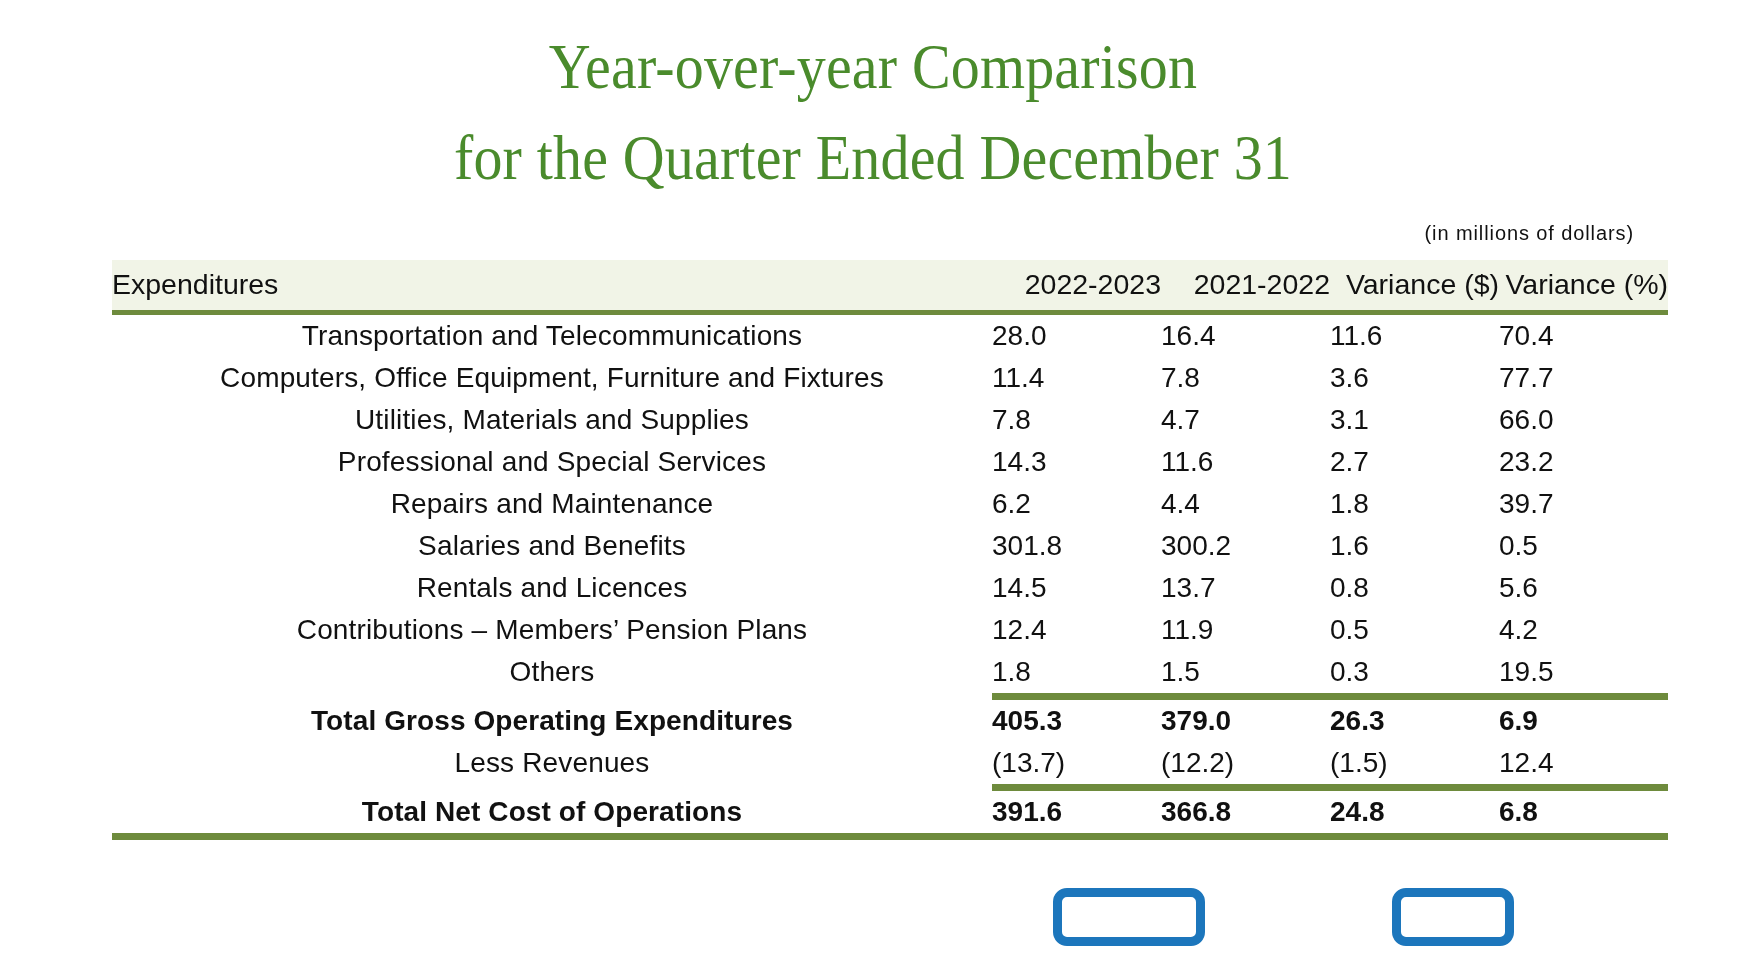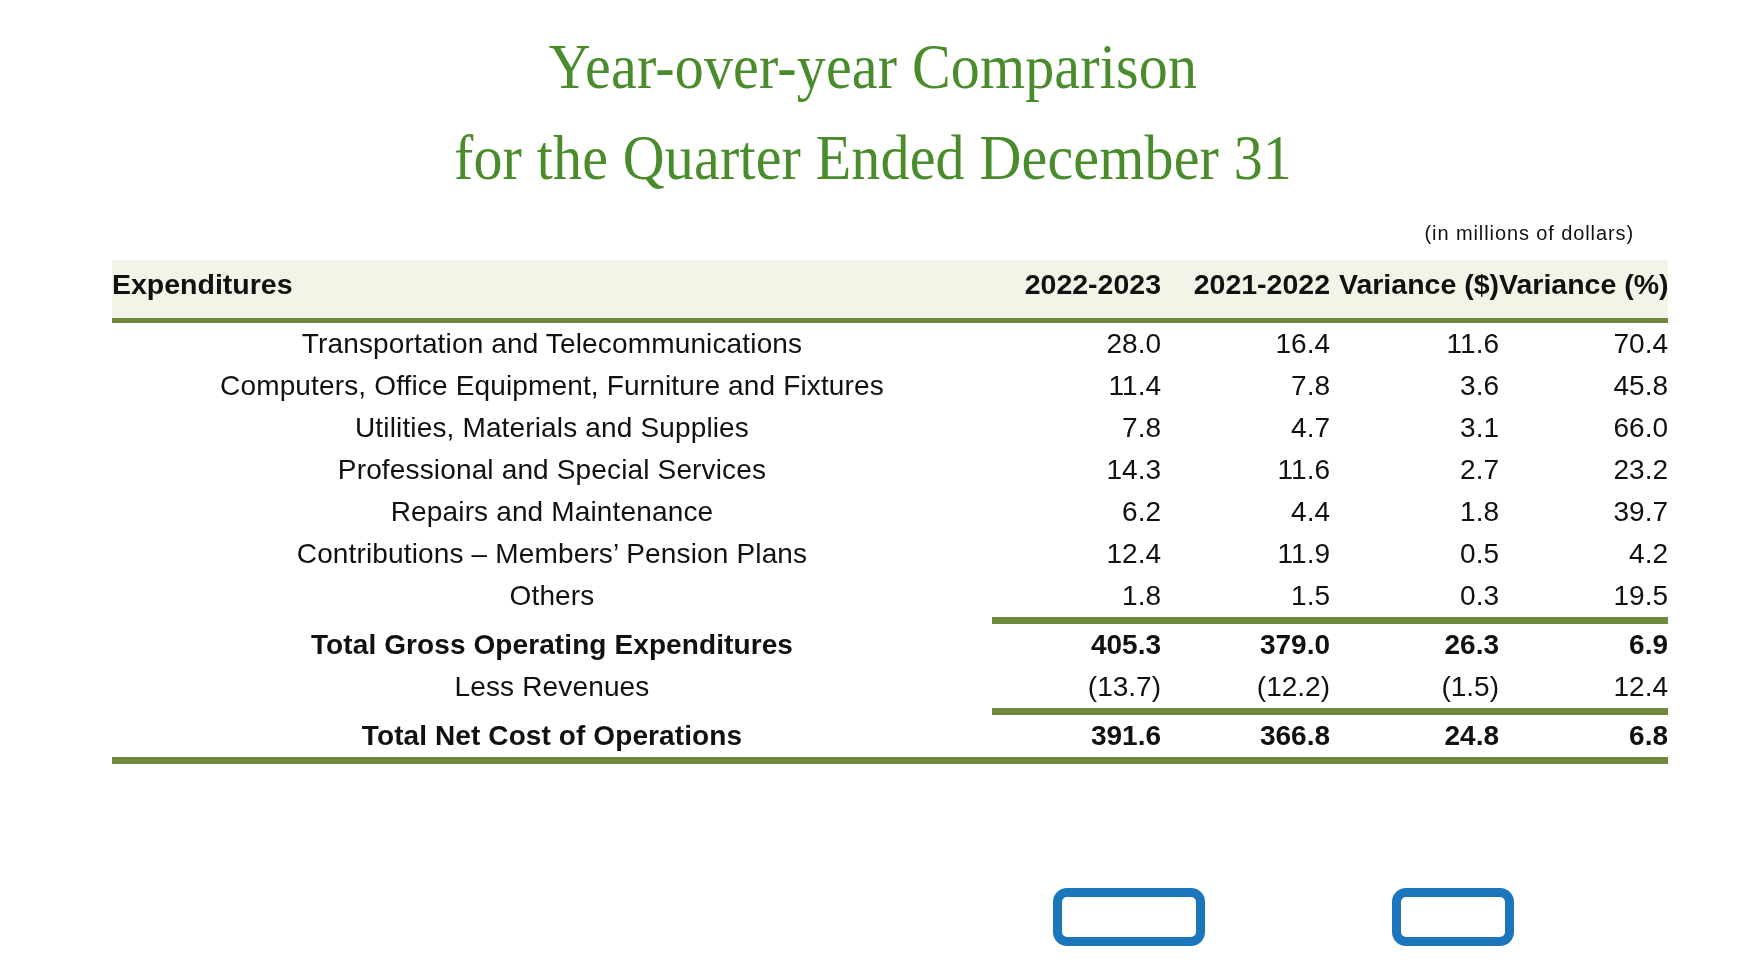--- a/index.html
+++ b/index.html
@@ -74,23 +74,23 @@
     vertical-align: middle;
     font-size: 28px;
     font-weight: normal;
     color: #111111;
   }
 
   
   tr.head-row { background: #f1f4e7; }
   tr.head-row th {
     height: 48px;
-    font-weight: bold;
+    font-weight: normal;
     font-size: 28.5px;
-    padding-bottom: 10px;
+    padding-bottom: 2px;
     margin-left: 16px;
   }
   th.h-label {
     text-align: left;
     padding-left: 4px;
   }
   th.h-num {
     text-align: right;
     padding-right: 6px;
     white-space: nowrap;
@@ -104,21 +104,21 @@
 
   
   tr.data-row td { height: 42px; }
   td.r-label {
     text-align: center;
     padding-left: 4px;
     white-space: nowrap;
     letter-spacing: 0.15px;
   }
   td.r-num {
-    text-align: right;
+    text-align: left;
     padding-right: 6px;
     white-space: nowrap;
     font-variant-numeric: tabular-nums;
   }
   tr.bold-row td { font-weight: bold; }
   tr.bold-row td.r-label { letter-spacing: 0.1px; }
 
   
   tr.sep-row td { height: 7px; padding: 0; }
   tr.sep-row td.sep-on { background: #6e8b3d; }
@@ -196,21 +196,21 @@
           <td class="r-num">16.4</td>
           <td class="r-num">11.6</td>
           <td class="r-num">70.4</td>
         </tr>
 
         <tr class="data-row">
           <td class="r-label">Computers, Office Equipment, Furniture and Fixtures</td>
           <td class="r-num">11.4</td>
           <td class="r-num">7.8</td>
           <td class="r-num">3.6</td>
-          <td class="r-num">45.8</td>
+          <td class="r-num">77.7</td>
         </tr>
 
         <tr class="data-row">
           <td class="r-label">Utilities, Materials and Supplies</td>
           <td class="r-num">7.8</td>
           <td class="r-num">4.7</td>
           <td class="r-num">3.1</td>
           <td class="r-num">66.0</td>
         </tr>
 
@@ -223,21 +223,35 @@
         </tr>
 
         <tr class="data-row">
           <td class="r-label">Repairs and Maintenance</td>
           <td class="r-num">6.2</td>
           <td class="r-num">4.4</td>
           <td class="r-num">1.8</td>
           <td class="r-num">39.7</td>
         </tr>
 
-
+        <tr class="data-row">
+          <td class="r-label">Salaries and Benefits</td>
+          <td class="r-num">301.8</td>
+          <td class="r-num">300.2</td>
+          <td class="r-num">1.6</td>
+          <td class="r-num">0.5</td>
+        </tr>
+
+        <tr class="data-row">
+          <td class="r-label">Rentals and Licences</td>
+          <td class="r-num">14.5</td>
+          <td class="r-num">13.7</td>
+          <td class="r-num">0.8</td>
+          <td class="r-num">5.6</td>
+        </tr>
 
         <tr class="data-row">
           <td class="r-label">Contributions – Members’ Pension Plans</td>
           <td class="r-num">12.4</td>
           <td class="r-num">11.9</td>
           <td class="r-num">0.5</td>
           <td class="r-num">4.2</td>
         </tr>
 
 

